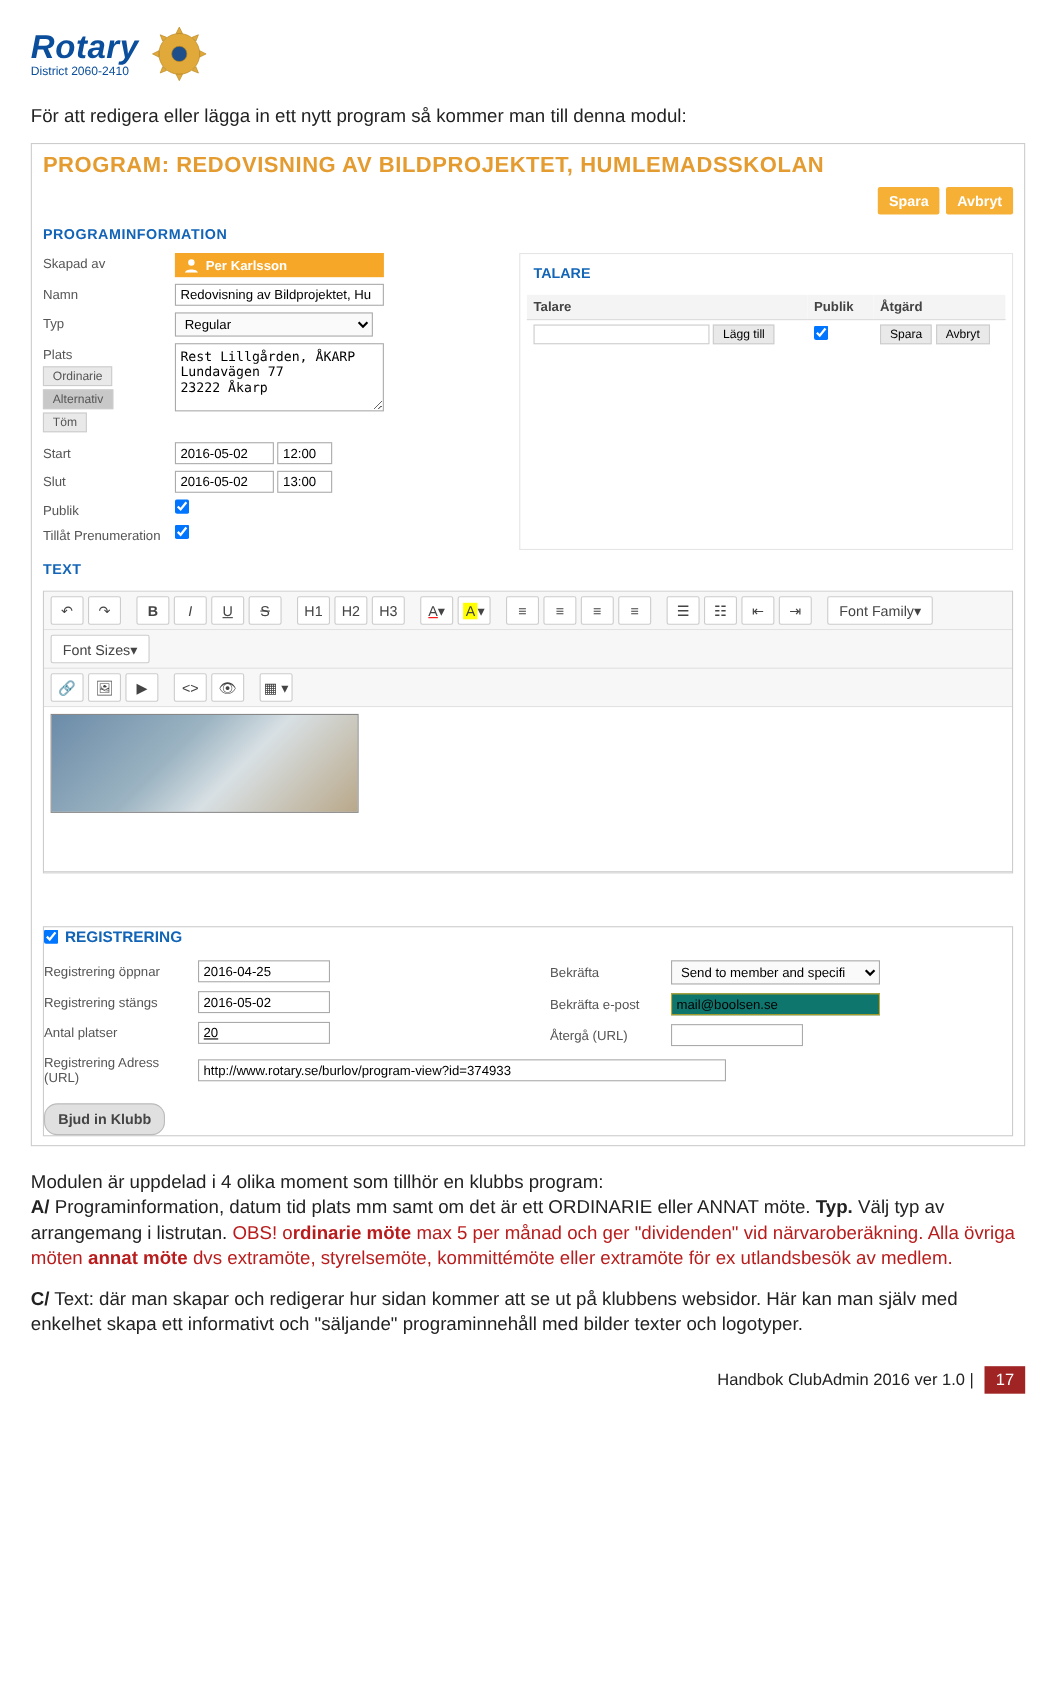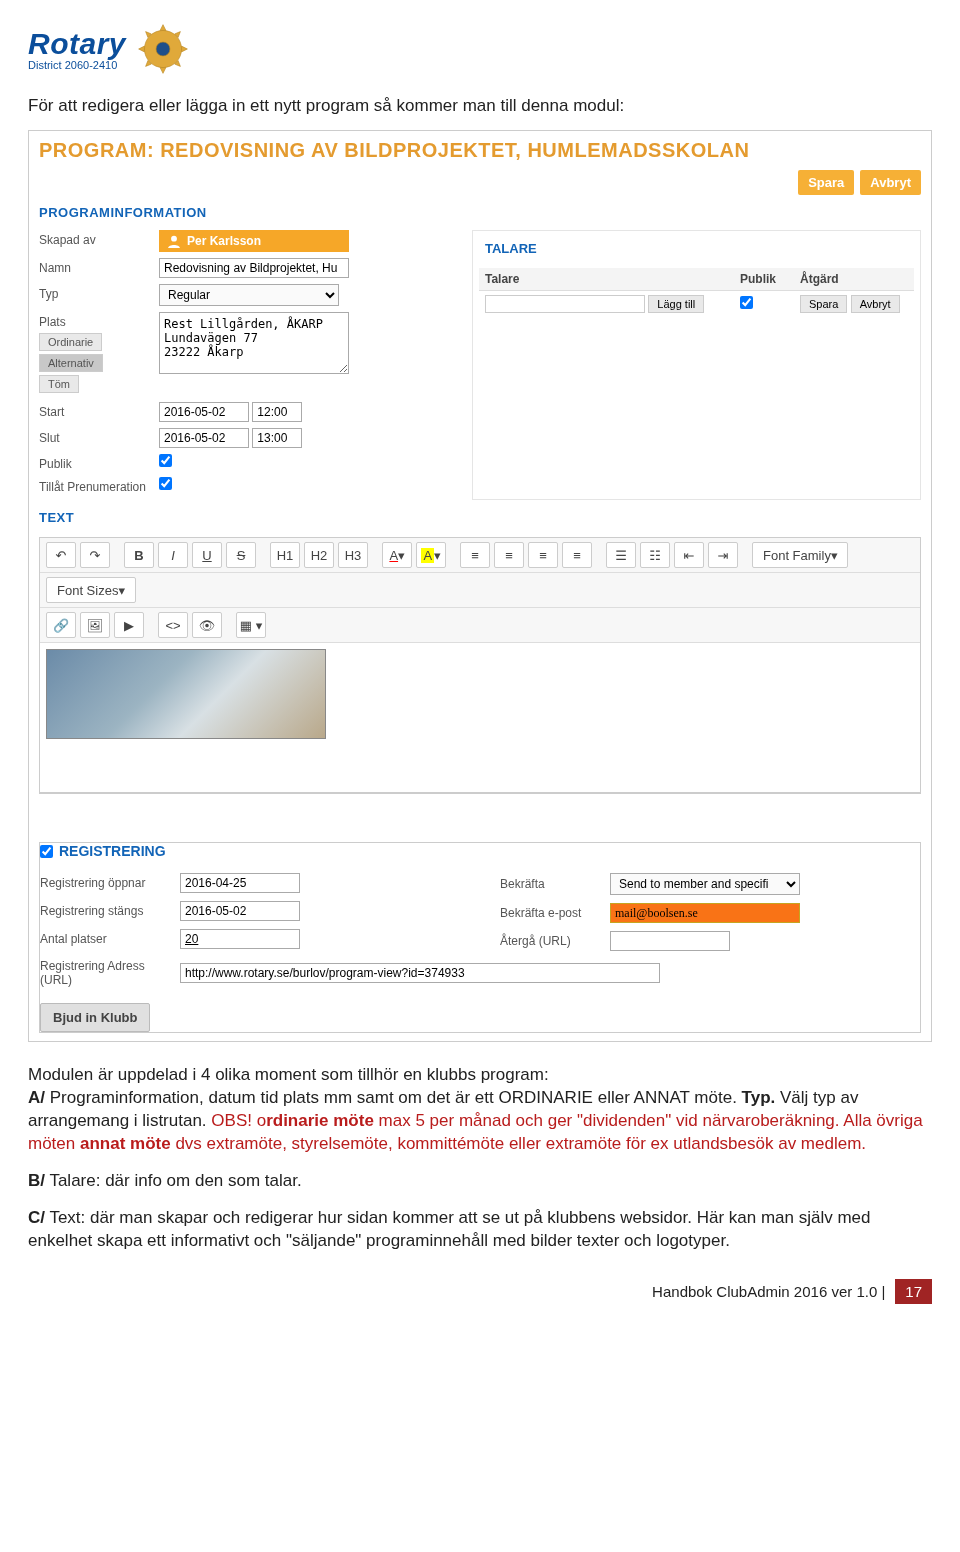--- a/index.html
+++ b/index.html
@@ -50,22 +50,22 @@
   .editor-img { width: 280px; height: 90px; margin: 6px; background: linear-gradient(135deg,#6b8ba8 0%, #9cb4c2 40%, #d8e0e4 60%, #b9a88a 100%); border: 1px solid #888; position: relative; }
   .editor-gap { height: 30px; }
 
   .reg-box { border: 1px solid #ccc; margin-top: 18px; }
   .reg-h-row { display: flex; align-items: center; gap: 6px; color: #1264b7; font-weight: 600; font-size: 14px; margin-bottom: 14px; }
   .reg-grid { display: flex; gap: 40px; }
   .reg-col { flex: 1; }
   .reg-row { display: flex; align-items: center; margin-bottom: 8px; font-size: 12px; color: #555; }
   .reg-label { flex: 0 0 140px; }
   .reg-full { width: 100%; }
-  .btn-gray { background: #e0e0e0; color: #444; border: 1px solid #bbb; padding: 6px 12px; font-size: 13px; font-weight: bold; cursor: pointer; border-radius: 2px; margin-top: 8px; }
-  .yellow-input { background: #f97316; border: 1px solid #c6a520; font-family: Liberation Serif, serif; }
+  .btn-gray { background: #e0e0e0; color: #444; border: 1px solid #bbb; padding: 6px 12px; font-size: 13px; font-weight: bold; cursor: pointer; border-radius: 12px; margin-top: 8px; }
+  .yellow-input { background: #0f766e; border: 1px solid #c6a520; }
 
   .body-text { font-size: 17px; line-height: 1.35; margin-top: 22px; }
   .body-text p { margin-bottom: 14px; }
   .red { color: #b91c1c; }
   .bold { font-weight: bold; }
 
   .footer { margin-top: 26px; text-align: right; font-size: 15px; display: flex; justify-content: flex-end; align-items: center; gap: 10px; }
   .page-badge { background: #a02424; color: #fff; padding: 4px 10px; font-size: 15px; }
 </style>
 </head>
@@ -285,21 +285,20 @@
         <button class="btn-gray">Bjud in Klubb</button>
       </div>
     </div>
   </div>
 
   <div class="body-text">
     <p>
       <span>Modulen är uppdelad i 4 olika moment som tillhör en klubbs program:</span><br>
       <span class="bold">A/</span><span> Programinformation, datum tid plats mm samt om det är ett ORDINARIE eller ANNAT möte. </span><span class="bold">Typ.</span><span> Välj typ av arrangemang i listrutan. </span><span class="red">OBS! o</span><span class="red bold">rdinarie möte</span><span class="red"> max 5 per månad och ger "dividenden" vid närvaroberäkning. Alla övriga möten </span><span class="red bold">annat möte</span><span class="red"> dvs extramöte, styrelsemöte, kommittémöte eller extramöte för ex utlandsbesök av medlem.</span>
     </p>
-    <p><span class="bold">B/</span><span> Talare: där info om den som talar.</span></p>
     <p><span class="bold">C/</span><span> Text: där man skapar och redigerar hur sidan kommer att se ut på klubbens websidor. Här kan man själv med enkelhet skapa ett informativt och "säljande" programinnehåll med bilder texter och logotyper.</span></p>
   </div>
 
   <div class="footer">
     <span>Handbok ClubAdmin 2016 ver 1.0 |</span>
     <span class="page-badge">17</span>
   </div>
 </div>
 
 </body></html>

